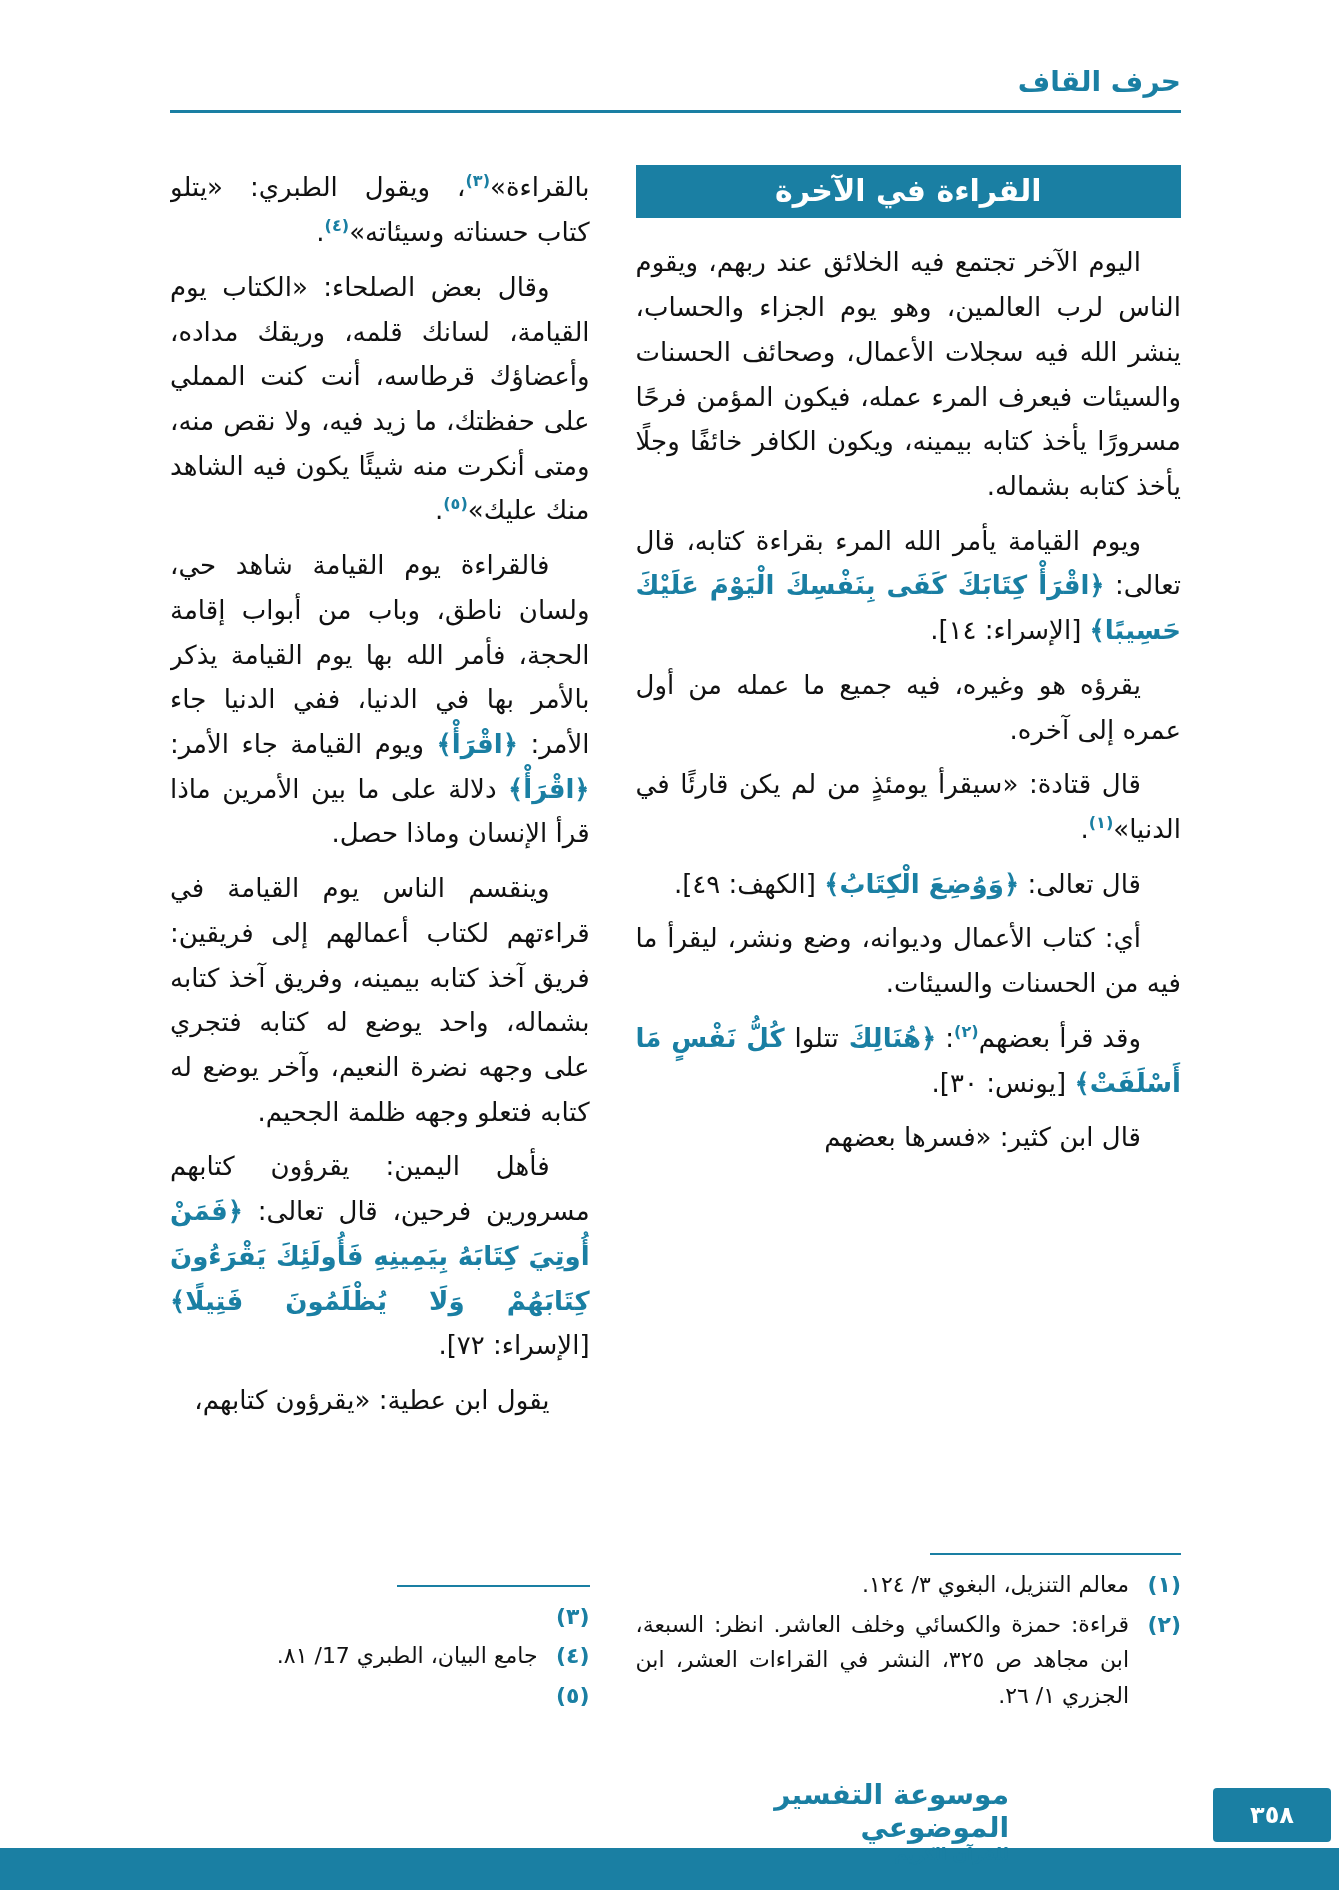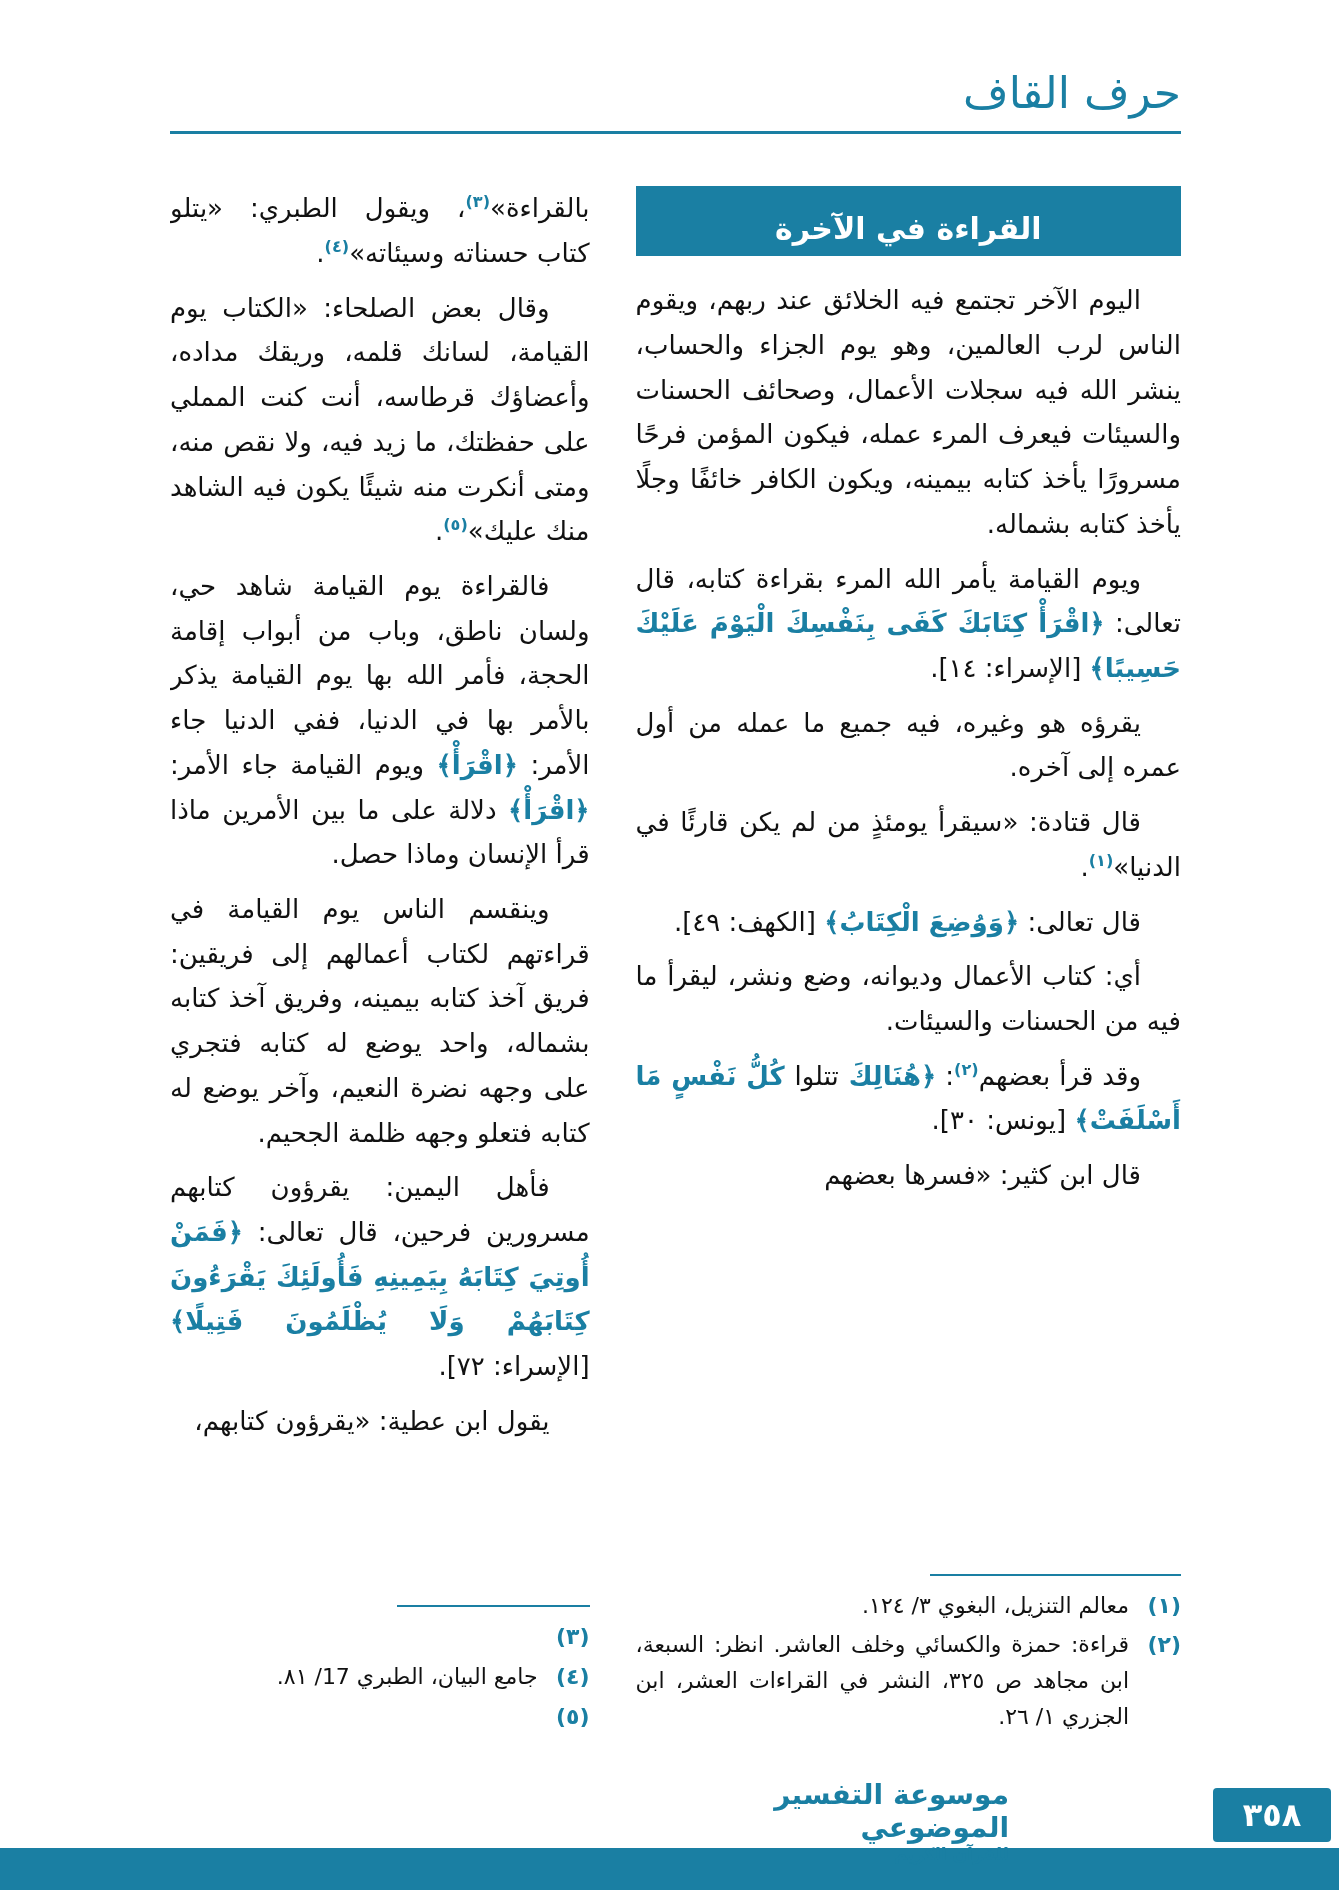--- a/index.html
+++ b/index.html
@@ -15,22 +15,22 @@
     width:1339px;height:1890px;
     margin:0 auto;
     background:var(--page-bg);
     padding:64px 158px 0 170px;
     overflow:hidden;
     direction:rtl;
   }
   
   .chapter-title{
     color:var(--accent);
-    font-size:44px;
-    font-weight:normal;
+    font-size:28px;
+    font-weight:bold;
     line-height:1.3;
     text-align:right;
     letter-spacing:1px;
   }
   .header-rule{
     border-bottom:3px solid var(--accent);
     margin-top:10px;
   }
   
   .columns{
@@ -42,21 +42,21 @@
   }
   .col{display:flex;flex-direction:column;overflow:hidden;}
   .col-right{flex:1.3;}
   .col-left{flex:1;}
   .section-box{
     background:var(--accent);
     color:#fff;
     text-align:center;
     font-size:30px;
     font-weight:bold;
-    padding:25px 4px 10px;
+    padding:8px 4px 10px;
     margin-bottom:22px;
   }
   .paras{}
   .para{
     font-size:26px;
     line-height:1.72;
     text-align:justify;
     color:var(--text);
     margin:0 0 10px;
     text-indent:40px;
@@ -108,21 +108,21 @@
     bottom:48px;
     right:8px;
     width:118px;
     height:54px;
     background:var(--accent);
     border-radius:4px;
     color:#fff;
     display:flex;
     align-items:center;
     justify-content:center;
-    font-size:32px;
+    font-size:24px;
     font-weight:bold;
   }
   .logo{
     position:absolute;
     bottom:26px;
     right:330px;
     width:250px;
     color:var(--accent);
     text-align:right;
     font-weight:bold;

